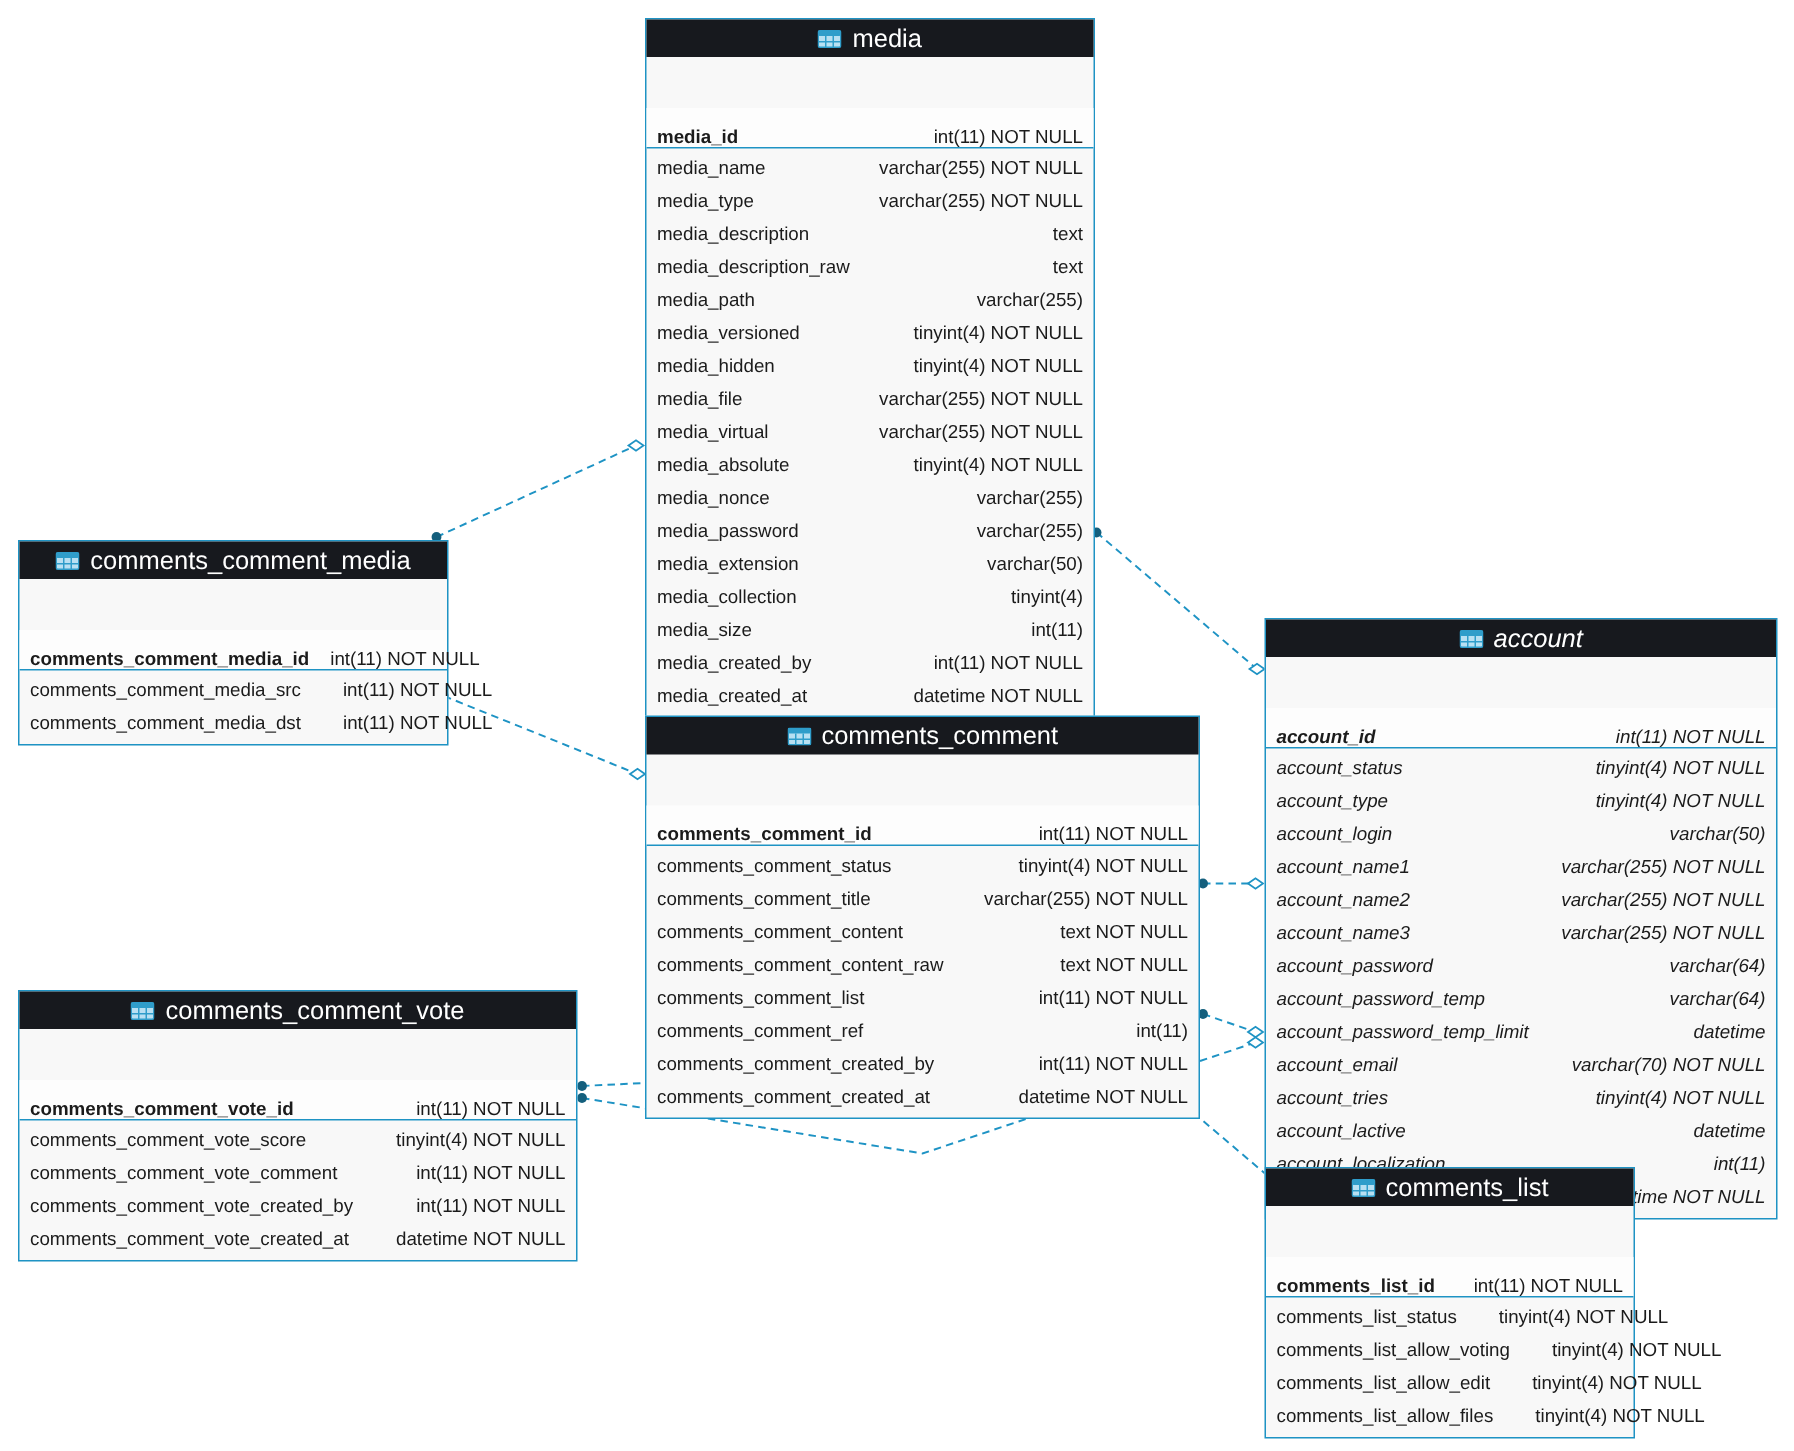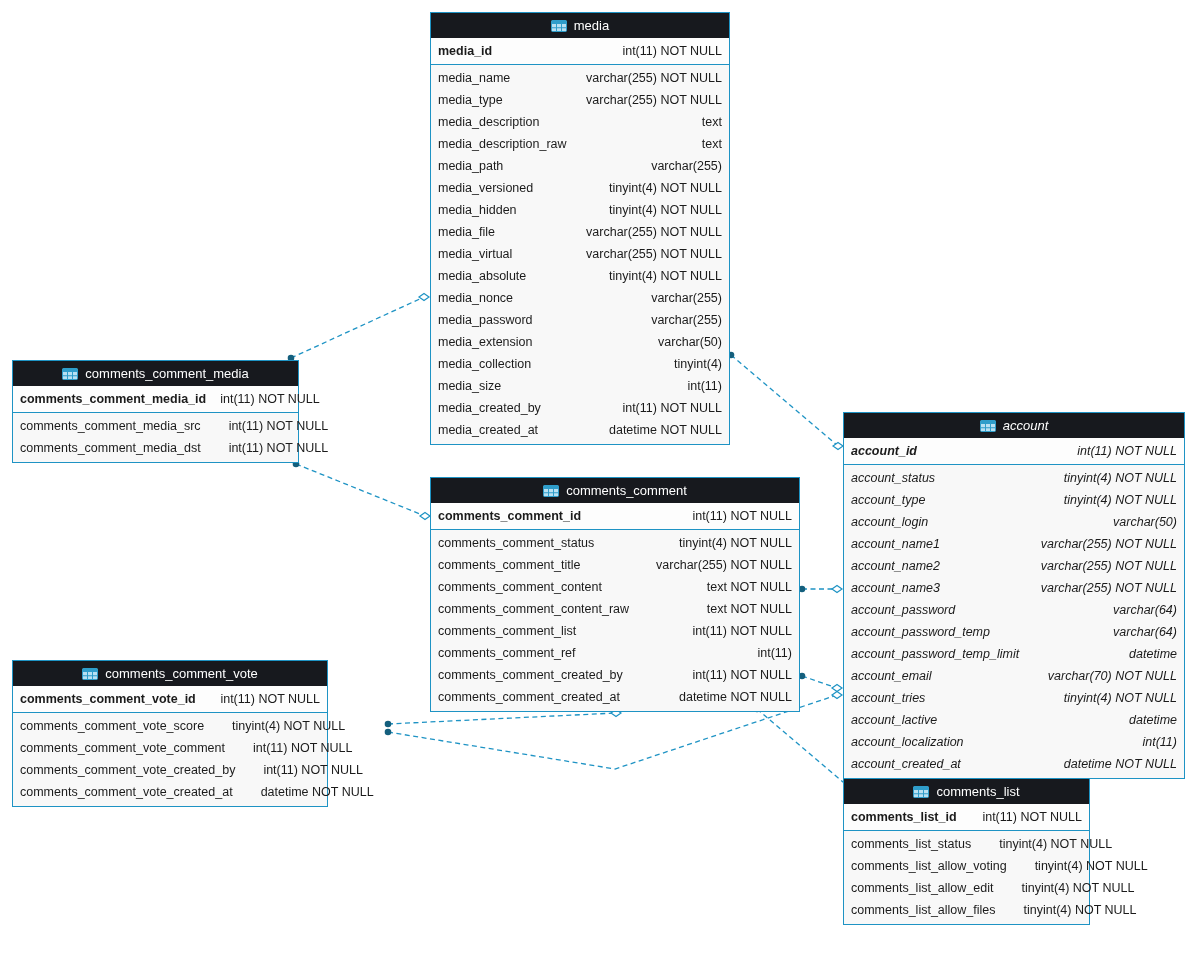--- a/index.html
+++ b/index.html
@@ -51,31 +51,32 @@
     color: var(--header-text, #ffffff);
     display: flex;
     align-items: center;
     justify-content: center;
     gap: 7px;
     padding: 0 8px;
     white-space: nowrap;
     cursor: default;
   }
   .tbl-icon { display: inline-flex; align-items: center; }
-  .tbl-title { font-size: 13px; }
+  .tbl-title { font-size: 17px; }
   .pk-row {
     height: 27px;
     display: flex;
-    align-items: center;
+    align-items: flex-end;
     justify-content: space-between;
     gap: 14px;
     padding: 0 7px;
     background: var(--pk-bg, #fdfdfd);
     border-bottom: 1px solid var(--border, #1e93c4);
     white-space: nowrap;
+    margin-top: 34px;
   }
   .tbl-body { padding: 2px 0 3px; }
   .row {
     height: 22px;
     display: flex;
     align-items: center;
     justify-content: space-between;
     gap: 28px;
     padding: 0 7px;
     white-space: nowrap;
@@ -276,21 +277,21 @@
         <div class="row">
           <span class="col-name">comments_comment_created_by</span>
           <span class="col-type">int(11) NOT NULL</span>
         </div>
         <div class="row">
           <span class="col-name">comments_comment_created_at</span>
           <span class="col-type">datetime NOT NULL</span>
         </div>
       </div>
     </div>
-    <div class="tbl" style="left: 12px; top: 660px; width: 316px;">
+    <div class="tbl" style="left: 12px; top: 660px; width: 373px;">
       <div class="tbl-header">
         <span class="tbl-icon">
           <svg width="16" height="12" viewBox="0 0 16 12">
             <rect x="0.5" y="0.5" width="15" height="11" rx="1" fill="#b8e0f2" stroke="#2f9dca" stroke-width="1"></rect>
             <rect x="0.5" y="0.5" width="15" height="3.5" rx="1" fill="#2f9dca"></rect>
             <line x1="5.5" y1="4" x2="5.5" y2="11.5" stroke="#2f9dca" stroke-width="1"></line>
             <line x1="10.5" y1="4" x2="10.5" y2="11.5" stroke="#2f9dca" stroke-width="1"></line>
             <line x1="1" y1="7.75" x2="15" y2="7.75" stroke="#2f9dca" stroke-width="1"></line>
           </svg>
         </span>

